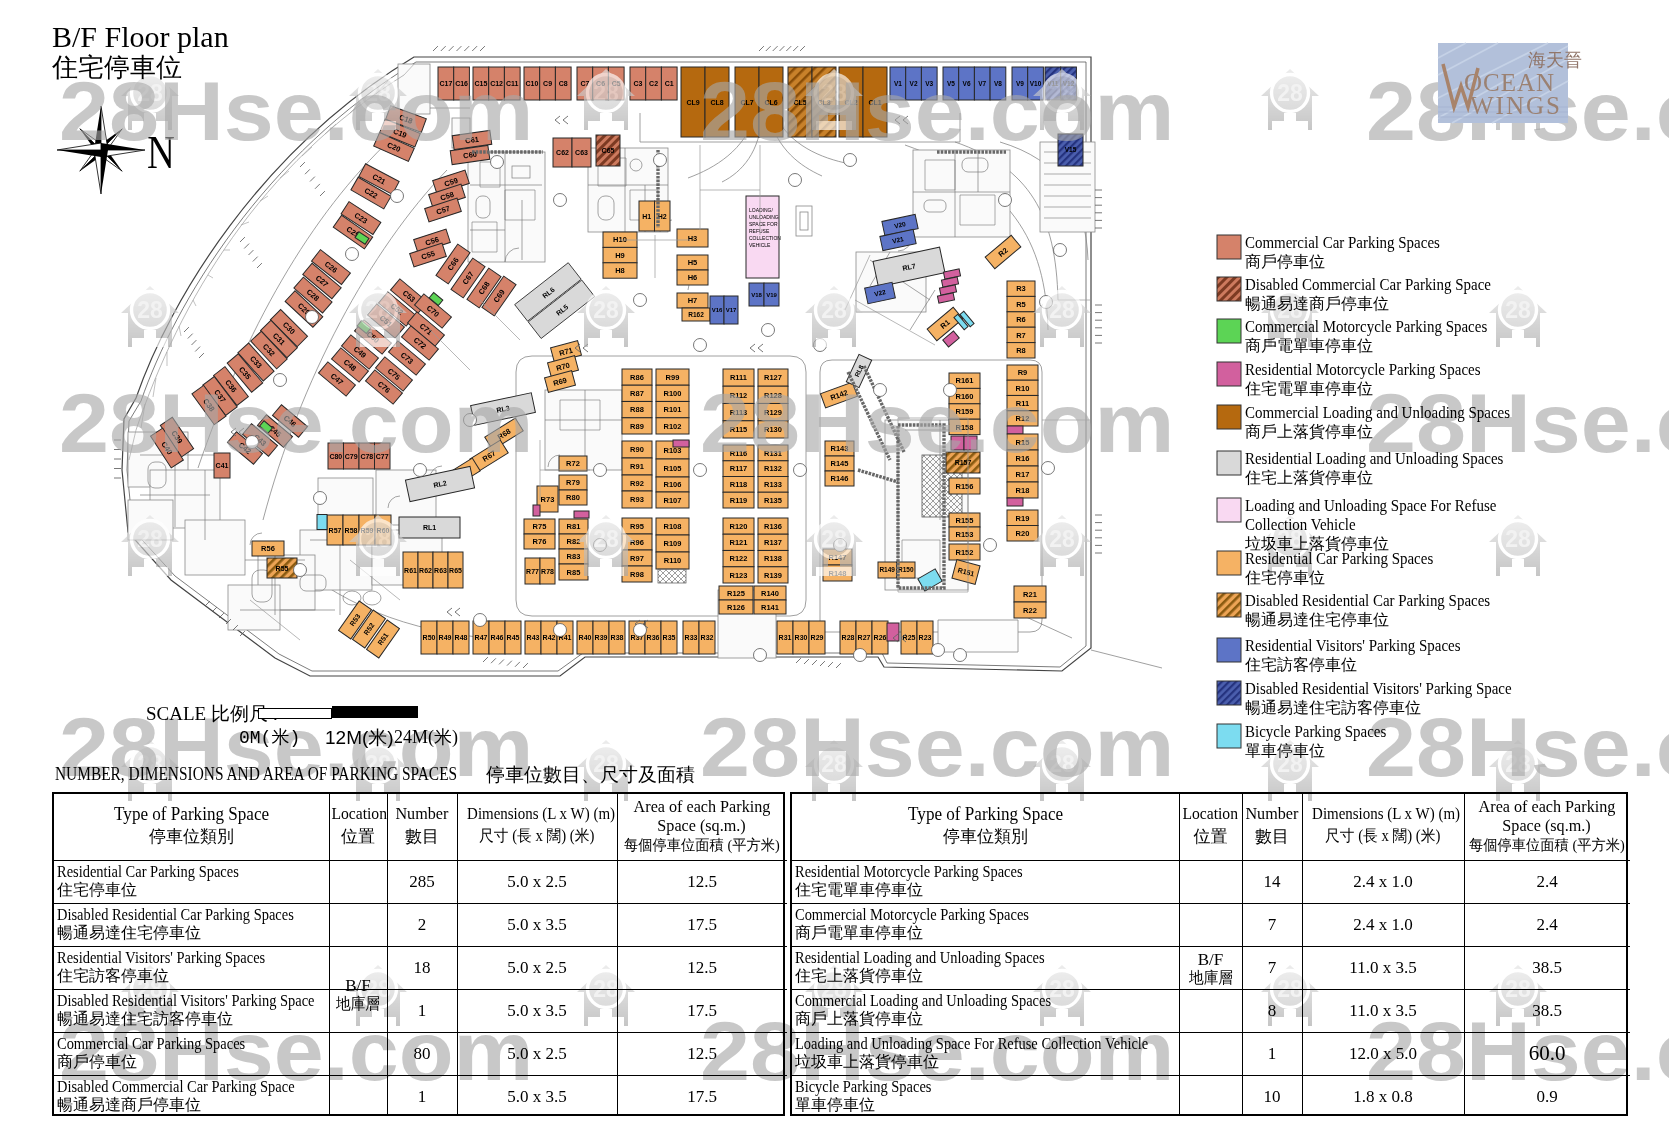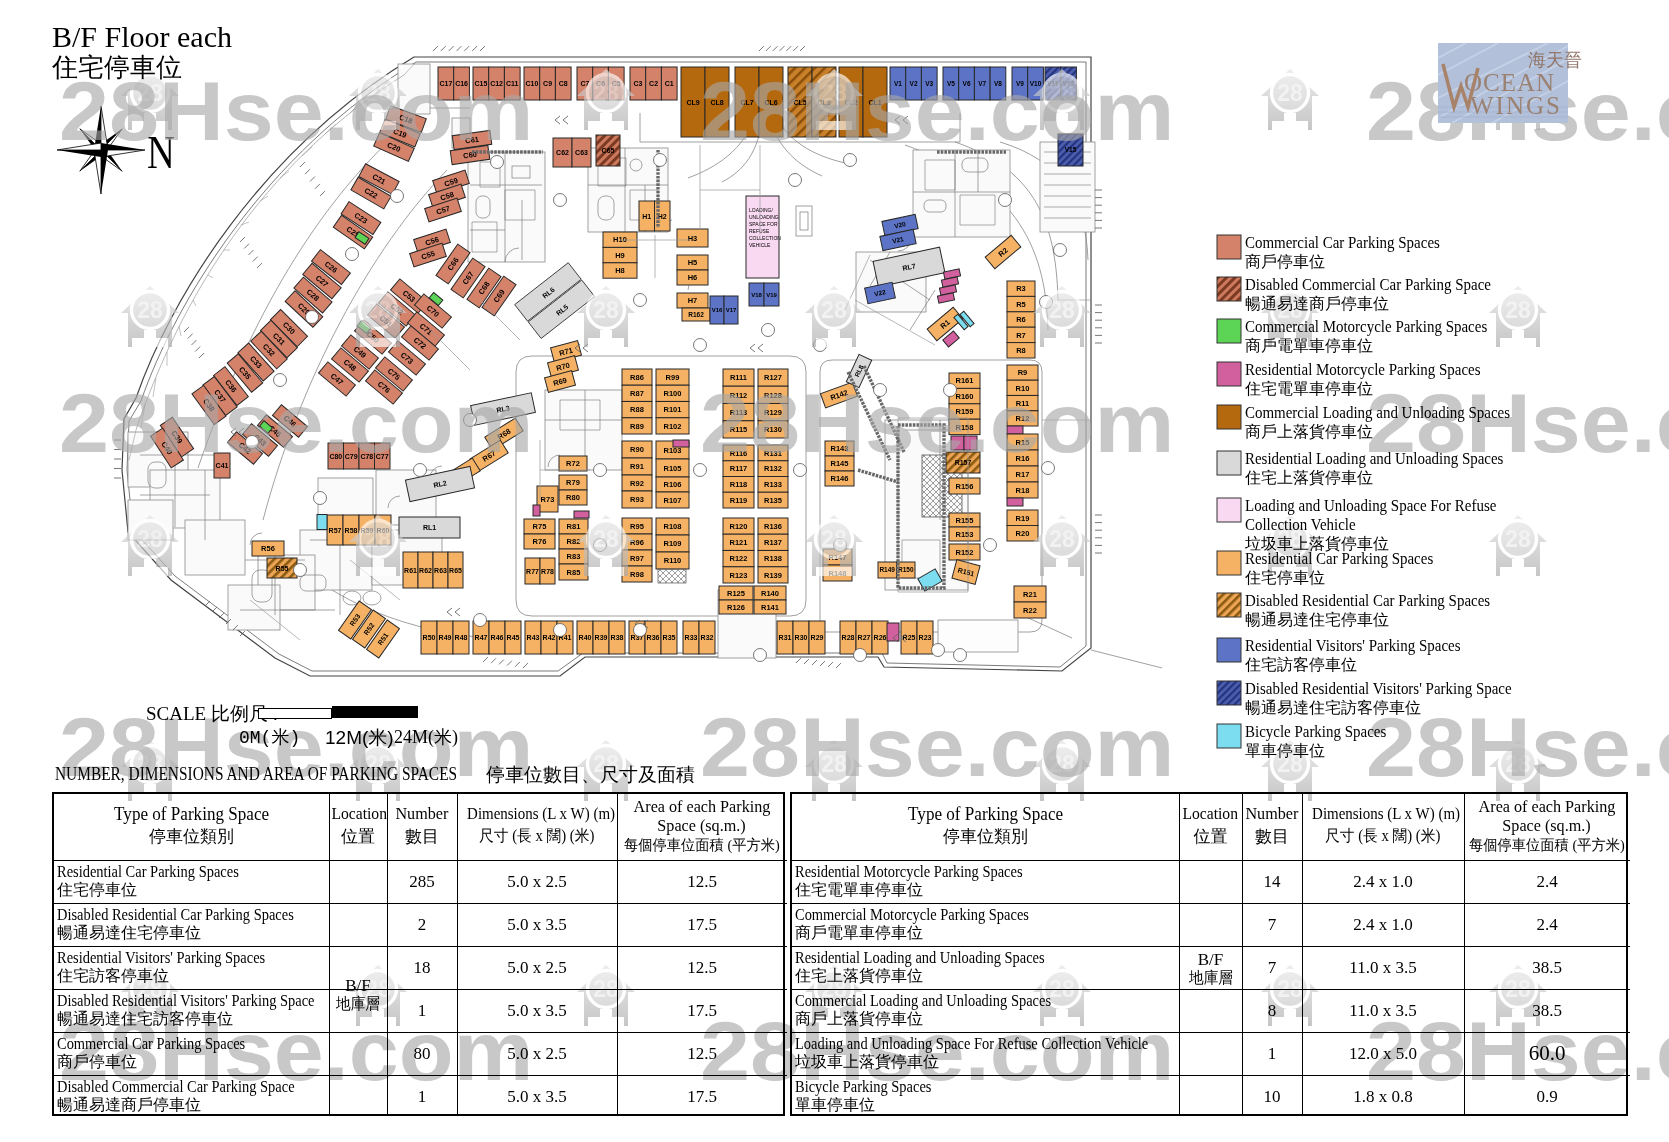--- a/index.html
+++ b/index.html
@@ -1011,21 +1011,21 @@
 <path d="M1438,112 l130,0"></path>
         <path d="M1438,117 l130,0"></path>
         <path d="M1438,107 l130,0"></path>
 </g>
 <text x="1528" y="66" font-size="18" fill="#91766a" font-family="Liberation Serif,serif">海天晉</text>
 <text x="1464" y="91" font-size="25" fill="#9b8172" font-family="Liberation Serif,serif" letter-spacing="1">OCEAN</text>
 <text x="1470" y="114" font-size="25" fill="#9b8172" font-family="Liberation Serif,serif" letter-spacing="2">WINGS</text>
 <path d="M1443,64 L1454,107 L1461,86 L1468,107 L1478,68" stroke="#a8836a" stroke-width="3.5" fill="none"></path>
 </g>
 </svg>
-<div style="position:absolute;left:52px;top:24px;font-family:'Liberation Serif',serif;font-size:30px;color:#000;line-height:26px">B/F Floor each</div>
+<div style="position:absolute;left:52px;top:24px;font-family:'Liberation Serif',serif;font-size:30px;color:#000;line-height:26px">B/F Floor plan</div>
 <div style="position:absolute;left:52px;top:50px;font-family:'Liberation Serif',serif;font-size:26px;color:#000">住宅停車位</div>
 <div style="position:absolute;left:1245px;top:233px;white-space:nowrap;transform:scaleX(0.88);transform-origin:0 0;font-family:'Liberation Serif',serif;font-size:17px;color:#000">Commercial Car Parking Spaces</div>
 <div style="position:absolute;left:1245px;top:252px;white-space:nowrap;font-family:'Liberation Serif',serif;font-size:16px;color:#000">商戶停車位</div>
 <div style="position:absolute;left:1245px;top:275px;white-space:nowrap;transform:scaleX(0.88);transform-origin:0 0;font-family:'Liberation Serif',serif;font-size:17px;color:#000">Disabled Commercial Car Parking Space</div>
 <div style="position:absolute;left:1245px;top:294px;white-space:nowrap;font-family:'Liberation Serif',serif;font-size:16px;color:#000">暢通易達商戶停車位</div>
 <div style="position:absolute;left:1245px;top:317px;white-space:nowrap;transform:scaleX(0.88);transform-origin:0 0;font-family:'Liberation Serif',serif;font-size:17px;color:#000">Commercial Motorcycle Parking Spaces</div>
 <div style="position:absolute;left:1245px;top:336px;white-space:nowrap;font-family:'Liberation Serif',serif;font-size:16px;color:#000">商戶電單車停車位</div>
 <div style="position:absolute;left:1245px;top:360px;white-space:nowrap;transform:scaleX(0.88);transform-origin:0 0;font-family:'Liberation Serif',serif;font-size:17px;color:#000">Residential Motorcycle Parking Spaces</div>
 <div style="position:absolute;left:1245px;top:379px;white-space:nowrap;font-family:'Liberation Serif',serif;font-size:16px;color:#000">住宅電單車停車位</div>
 <div style="position:absolute;left:1245px;top:403px;white-space:nowrap;transform:scaleX(0.88);transform-origin:0 0;font-family:'Liberation Serif',serif;font-size:17px;color:#000">Commercial Loading and Unloading Spaces</div>

